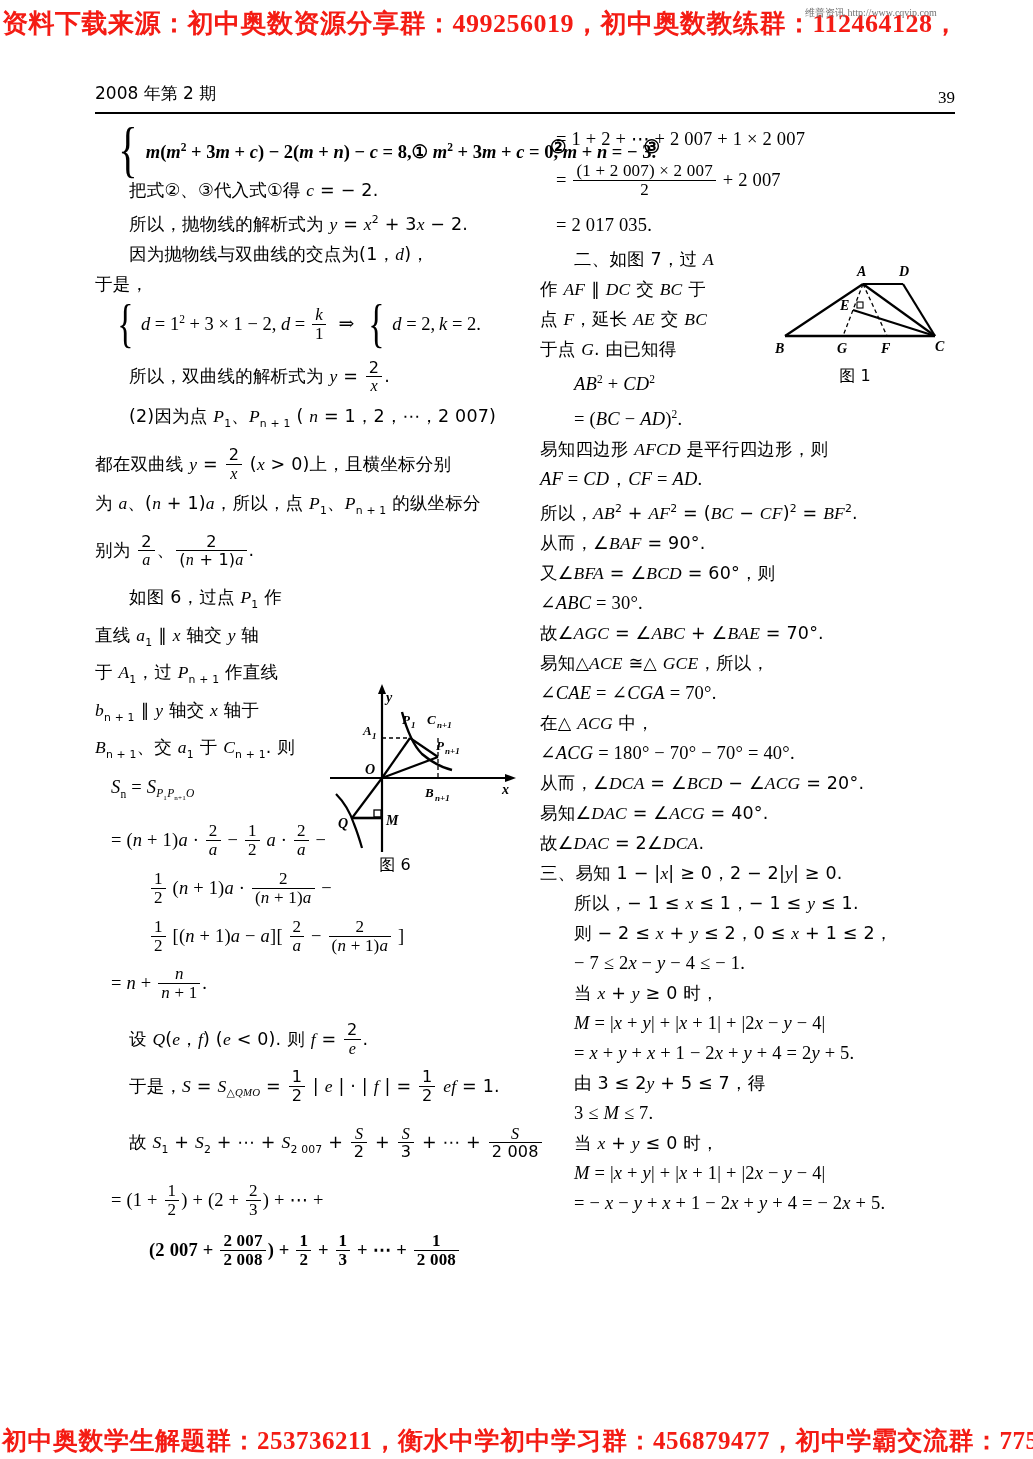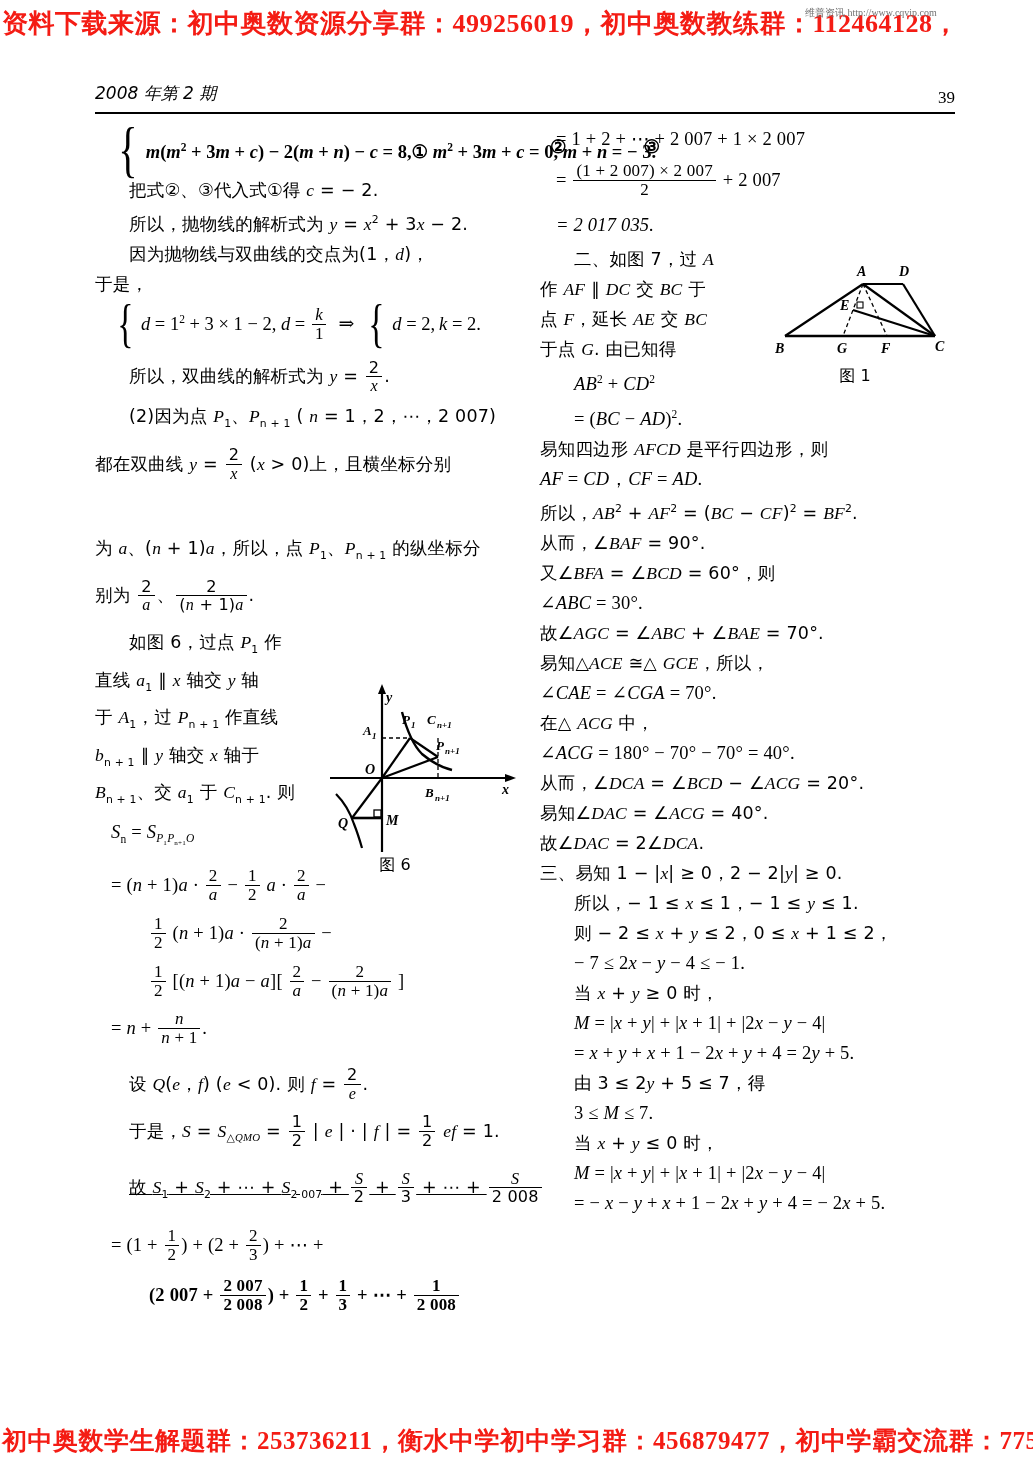--- a/index.html
+++ b/index.html
@@ -55,21 +55,20 @@
     top: 82px;
     left: 95px;
     width: 860px;
     height: 30px;
   }
   #running-head .rh-left {
     position: absolute;
     left: 0;
     top: 0;
     font-size: 17px;
-    font-style: italic;
   }
   #running-head .rh-right {
     position: absolute;
     right: 0;
     top: 0;
     font-size: 17px;
     margin-top: 6px;
   }
   #head-rule {
     position: absolute;
@@ -233,21 +232,21 @@
   <div class="line indent cjk" style="line-height:42px;">
     所以，双曲线的解析式为 <i class="v">y</i> = <span class="frac"><span class="num">2</span><span class="den"><i class="v">x</i></span></span>.
   </div>
 
   <div class="line indent cjk" style="line-height:38px;">
     (2)因为点 <i class="v">P</i><sub class="e">1</sub>、<i class="v">P</i><sub class="e">n + 1</sub> ( <i class="v">n</i> = 1，2，⋯，2 007)
   </div>
   <div class="line cjk" style="line-height:42px;">
     都在双曲线 <i class="v">y</i> = <span class="frac"><span class="num">2</span><span class="den"><i class="v">x</i></span></span> (<i class="v">x</i> &gt; 0)上，且横坐标分别
   </div>
-  <div class="line cjk" style="line-height:36px;margin-top:45px;">
+  <div class="line cjk" style="line-height:36px;">
     为 <i class="v">a</i>、(<i class="v">n</i> + 1)<i class="v">a</i>，所以，点 <i class="v">P</i><sub class="e">1</sub>、<i class="v">P</i><sub class="e">n + 1</sub> 的纵坐标分
   </div>
   <div class="line cjk" style="line-height:44px;">
     别为 <span class="frac"><span class="num">2</span><span class="den"><i class="v">a</i></span></span>、<span class="frac"><span class="num">2</span><span class="den">(<i class="v">n</i> + 1)<i class="v">a</i></span></span>.
   </div>
 
   <div class="spacer"></div>
 
   <div class="line indent cjk" style="width:240px;white-space:normal;">
     如图 6，过点 <i class="v">P</i><sub class="e">1</sub> 作
@@ -308,21 +307,21 @@
   </div>
 
   <div class="line indent cjk" style="line-height:48px;">
     于是，<i class="v">S</i> = <i class="v">S</i><sub class="e">△<i class="v">QMO</i></sub> =
     <span class="frac"><span class="num">1</span><span class="den">2</span></span>
     | <i class="v">e</i> | · | <i class="v">f</i> | =
     <span class="frac"><span class="num">1</span><span class="den">2</span></span>
     <i class="v">ef</i> = 1.
   </div>
 
-  <div class="line indent cjk" style="line-height:50px;text-decoration:underline;">
+  <div class="line indent cjk" style="line-height:50px;">
     故 <i class="v">S</i><sub class="e">1</sub> + <i class="v">S</i><sub class="e">2</sub> + ⋯ + <i class="v">S</i><sub class="e">2 007</sub> +
     <span class="frac"><span class="num"><i class="v">S</i></span><span class="den">2</span></span>
     +
     <span class="frac"><span class="num"><i class="v">S</i></span><span class="den">3</span></span>
     + ⋯ +
     <span class="frac"><span class="num"><i class="v">S</i></span><span class="den">2 008</span></span>
   </div>
 
   <div class="line pad-sm" style="line-height:50px;">
     = (1 + <span class="frac"><span class="num">1</span><span class="den">2</span></span>) +
@@ -339,21 +338,21 @@
 </div>
 
 <div class="column" id="col-right">
 
   <div class="line pad-sm">
     = 1 + 2 + ⋯ + 2 007 + 1 × 2 007
   </div>
   <div class="line pad-sm" style="line-height:52px;">
     = <span class="frac"><span class="num">(1 + 2 007) × 2 007</span><span class="den">2</span></span> + 2 007
   </div>
-  <div class="line pad-sm" style="line-height:38px;font-style:italic;">
+  <div class="line pad-sm" style="line-height:38px;">
     = 2 017 035.
   </div>
 
   <div class="line indent cjk" style="width:235px;white-space:normal;">
     二、如图 7，过 <i class="v">A</i>
   </div>
   <div class="line cjk">
     作 <i class="v">AF</i> ∥ <i class="v">DC</i> 交 <i class="v">BC</i> 于
   </div>
   <div class="line cjk">

